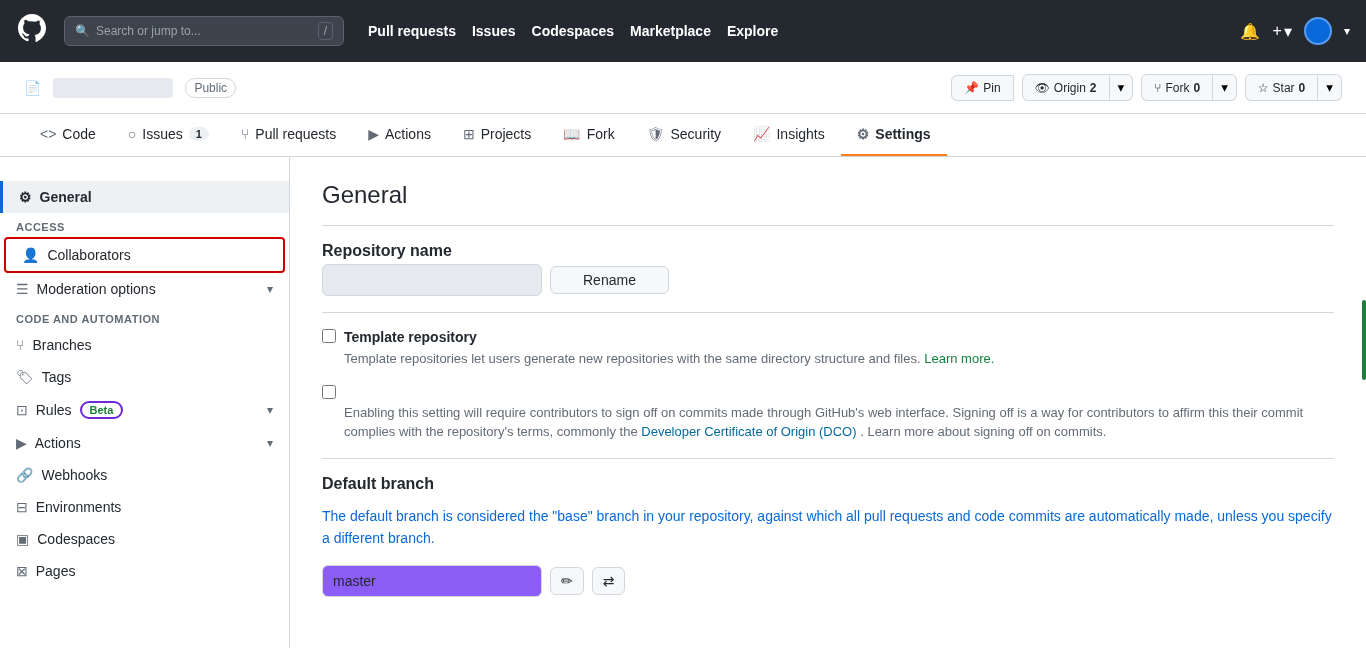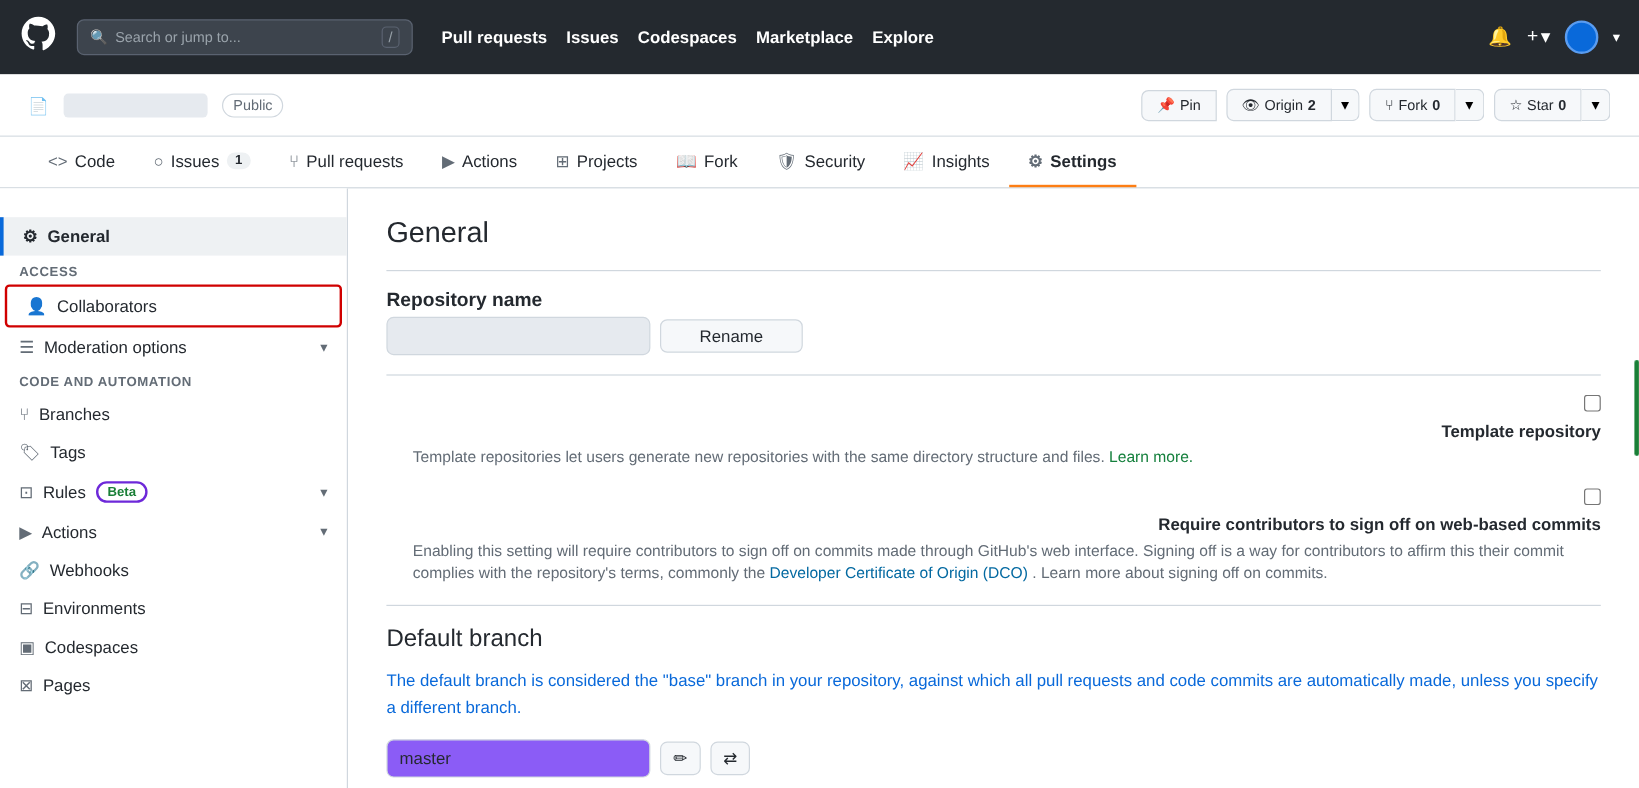--- a/index.html
+++ b/index.html
@@ -279,46 +279,45 @@
       color: #24292f;
       font-weight: 500;
     }
 
     
     .checkbox-item {
       margin-bottom: 16px;
     }
     .checkbox-label {
       display: flex;
-      align-items: flex-end;
+      align-items: flex-start;
       gap: 8px;
       font-size: 14px;
       font-weight: 600;
       cursor: pointer;
       margin-bottom: 4px;
-      flex-direction: column;
     }
     .checkbox-label input[type="checkbox"] {
       width: 14px;
       height: 14px;
       cursor: pointer;
     }
     .checkbox-desc {
       font-size: 13px;
       color: #636c76;
       margin-left: 22px;
       line-height: 1.5;
     }
     .checkbox-desc a { color: #15803d; text-decoration: none; }
     .checkbox-desc .link-green { color: #0369a1; }
 
     
     .section-heading {
-      font-size: 20px;
-      font-weight: 400;
+      font-size: 16px;
+      font-weight: 700;
       margin-bottom: 12px;
       color: #24292f;
     }
     .branch-desc {
       font-size: 14px;
       color: #0969da;
       line-height: 1.6;
       margin-bottom: 16px;
     }
     .branch-row {
@@ -581,21 +580,20 @@
       </label>
       <div class="checkbox-desc">
         <span>Template repositories let users generate new repositories with the same directory structure and files.</span>
         <a href="#">Learn more.</a>
       </div>
     </div>
 
     <div class="checkbox-item">
       <label class="checkbox-label">
         <input type="checkbox" style="">
-        <span>Require contributors to sign off on web-based commits</span>
       </label>
       <div class="checkbox-desc">
         <span>Enabling this setting will require contributors to sign off on commits made through GitHub's web interface. Signing off is a way for contributors to affirm this their commit complies with the repository's terms, commonly the</span>
         <a href="#" class="link-green">Developer Certificate of Origin (DCO)</a>
         <span>. Learn more about signing off on commits.</span>
       </div>
     </div>
 
     <hr class="content-divider">
 

